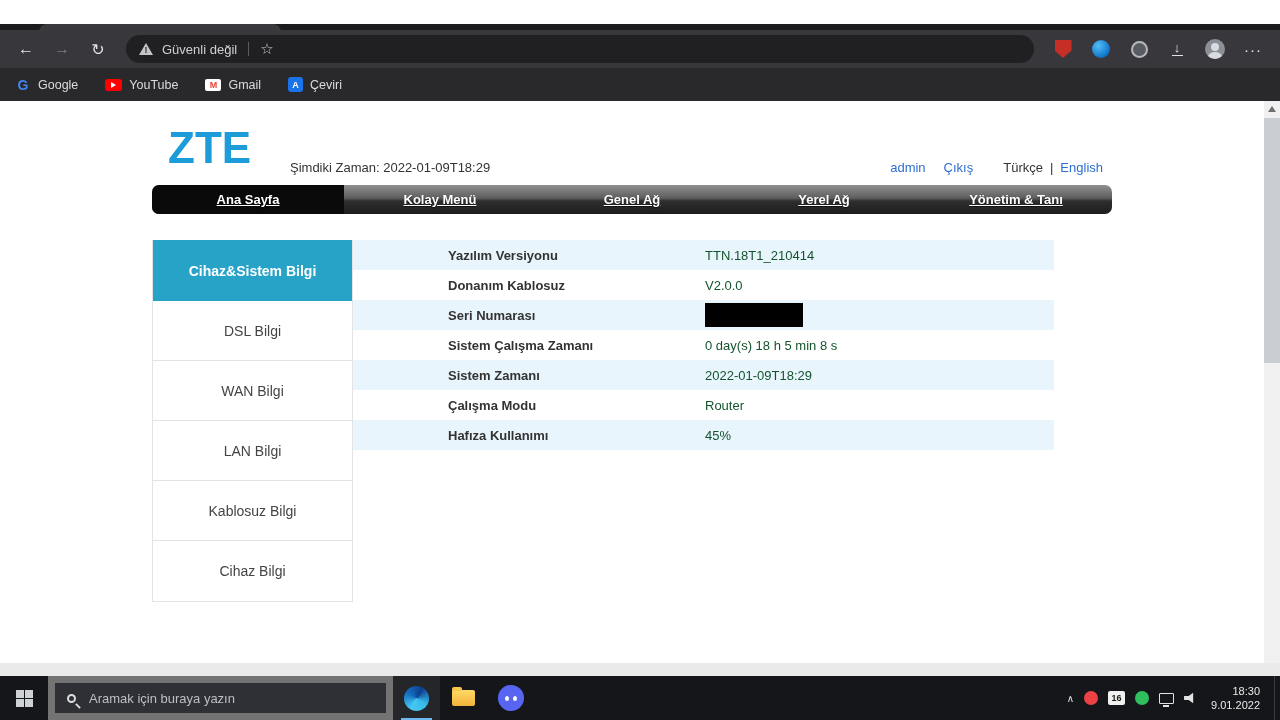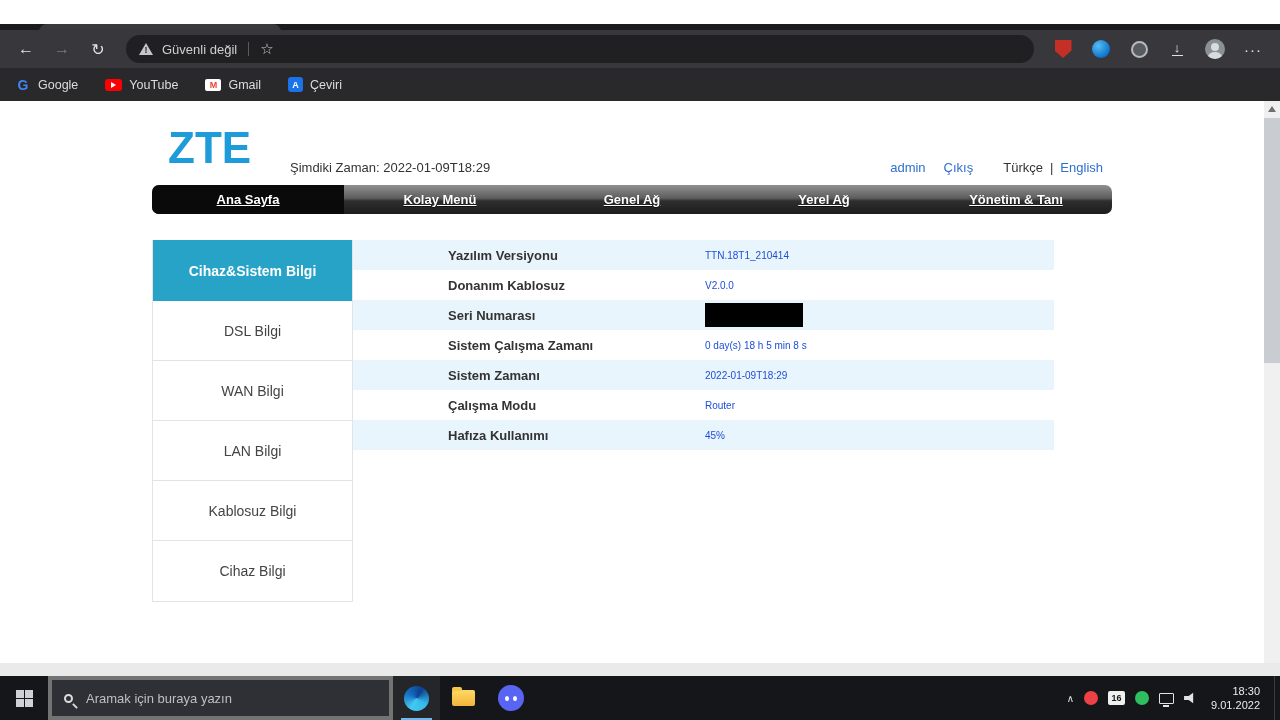--- a/index.html
+++ b/index.html
@@ -68,36 +68,36 @@
   .nav-item { flex:1; display:flex; align-items:center; justify-content:center; color:#fff; font-size:13px; font-weight:bold; text-shadow:0 1px 1px rgba(0,0,0,.55); cursor:pointer;text-decoration:underline; }
   .nav-item.active { background:#0a0a0a; }
   .sidebar { position:absolute; left:152px; top:139px; width:201px; border:1px solid #e3e3e3; border-top:none;text-align:right; }
   .side-item { height:60px; background:#fff; border-bottom:1px solid #e3e3e3; display:flex; align-items:center; justify-content:center; color:#444; font-size:14px; cursor:pointer; }
   .side-item:last-child { border-bottom:none; }
   .side-item.active { height:61px; background:#27a3c7; color:#fff; font-weight:bold; border-bottom:none; }
   .info { position:absolute; left:353px; top:139px; width:701px; }
   .row { height:30px; display:flex; align-items:center; }
   .row:nth-child(odd) { background:#e9f5fd; }
   .row-label { width:352px; padding-left:95px; font-weight:bold; font-size:13px; color:#333; flex:none; }
-  .row-value { font-size:10px; color:#1d4ed8; display:flex; align-items:center; }
+  .row-value { font-size:13px; color:#14532d; display:flex; align-items:center; }
   .redacted { width:98px; height:24px; background:#000; display:block; }
   .bottom-strip { position:absolute; left:0; top:663px; width:1280px; height:13px; background:#eaeaea; }
 
   
   .scrollbar { position:absolute; left:1264px; top:101px; width:16px; height:562px; background:#f0f0f0; }
   .sb-arrow { position:absolute; left:0; top:0; width:16px; height:16px; display:flex; align-items:center; justify-content:center; }
   .tri-up { width:0; height:0; border-left:4px solid transparent; border-right:4px solid transparent; border-bottom:6px solid #6f6f6f; }
   .sb-thumb { position:absolute; left:0; top:17px; width:16px; height:245px; background:#c9cdd1; }
 
   
   .taskbar { position:absolute; left:0; top:676px; width:1280px; height:44px; background:#15161a; display:flex; align-items:stretch; }
   .start { width:48px; display:flex; align-items:center; justify-content:center; flex:none; }
   .win-logo { display:grid; grid-template-columns:8px 8px; grid-template-rows:8px 8px; gap:1px; }
   .win-logo i { background:#ced2d6; display:block; }
-  .tb-search { width:345px; background:#2e3036; border:4px solid #737373; display:flex; align-items:center; padding:0 12px; flex:none; }
+  .tb-search { width:345px; background:#2e3036; border:7px solid #737373; display:flex; align-items:center; padding:0 12px; flex:none; }
   .magnifier { width:9px; height:9px; border:2px solid #dcdcdc; border-radius:50%; position:relative; flex:none; }
   .magnifier::after { content:""; position:absolute; width:2px; height:6px; background:#dcdcdc; left:8px; top:7px; transform:rotate(-45deg); }
   .search-input { background:transparent; border:none; outline:none; color:#cfcfcf; font-size:13px; margin-left:11px; width:100%; font-family:inherit; }
   .search-input::placeholder { color:#bcbfc4; }
   .app { width:47px; display:flex; align-items:center; justify-content:center; position:relative; flex:none; }
   .app.active { background:rgba(255,255,255,.07); }
   .app.active::after { content:""; position:absolute; left:8px; right:8px; bottom:0; height:2px; background:#6cb8f0; }
   .edge-ic { width:25px; height:25px; border-radius:50%; background:conic-gradient(from 210deg,#45c8f1,#1470c3,#0d3f8e,#35b9e9,#45c8f1); display:block; }
   .folder-ic { width:23px; height:16px; background:linear-gradient(#ffd965,#f2b43a); border-radius:2px; position:relative; display:block; }
   .folder-ic::before { content:""; position:absolute; left:0; top:-3px; width:10px; height:4px; background:#f7c64a; border-radius:2px 2px 0 0; }

